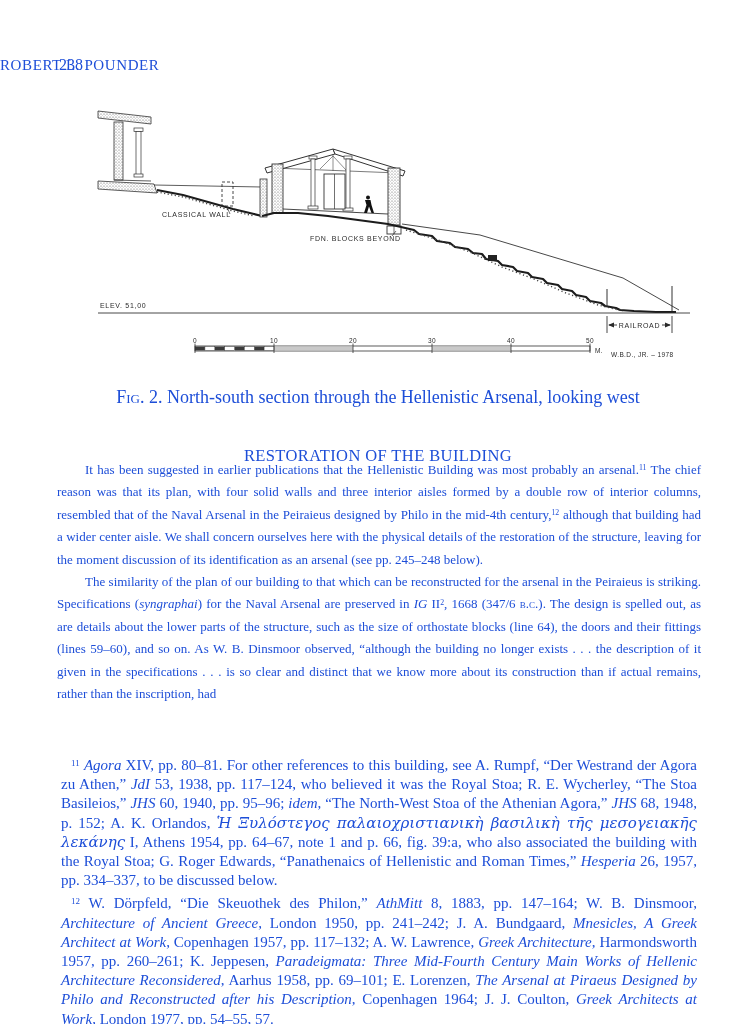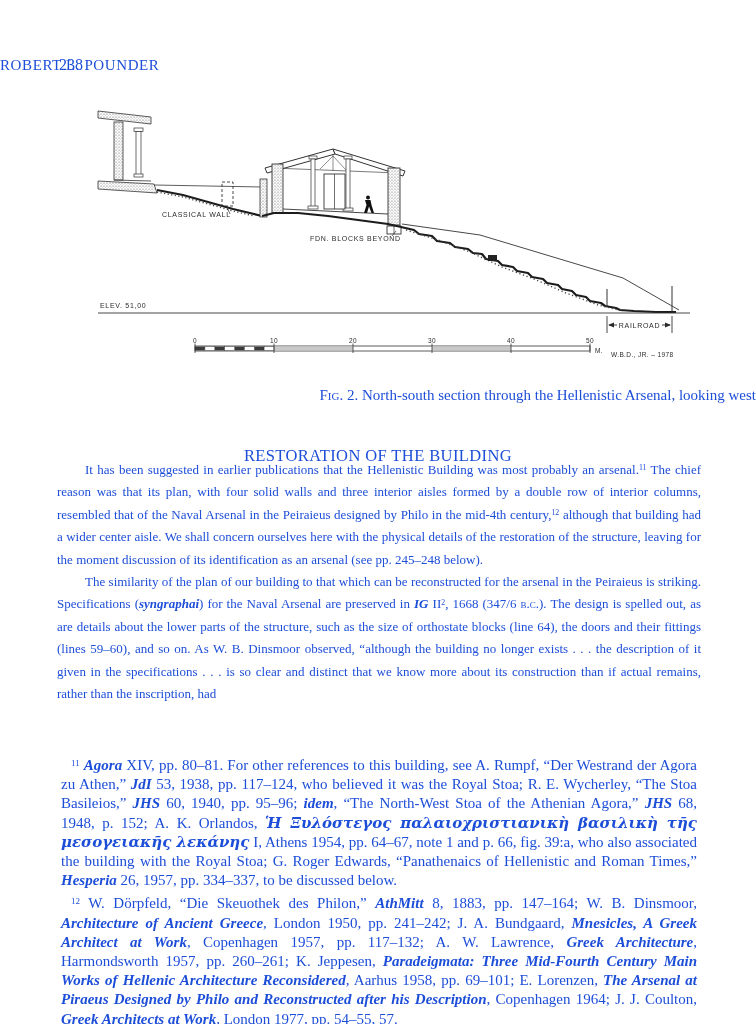--- a/index.html
+++ b/index.html
@@ -9,35 +9,35 @@
   }
   
   #page-number{position:absolute;left:59px;top:56px;font-size:16px;}
   #running-head{position:absolute;left:0;right:0;top:57px;text-align:left;
     font-size:15px;letter-spacing:.6px;}
   
   #figure-wrap{position:absolute;left:58px;top:95px;width:645px;height:272px;}
   #figure-wrap svg{display:block;width:645px;height:272px;}
   .draft-label{font-family:"Liberation Sans",sans-serif;font-size:7px;fill:#2a2a2a;letter-spacing:.7px;}
   .draft-small{font-family:"Liberation Sans",sans-serif;font-size:6.5px;fill:#2a2a2a;letter-spacing:.4px;}
-  #figure-caption{position:absolute;left:0;right:0;top:387px;text-align:right;font-size:15px;}
+  #figure-caption{position:absolute;left:0;right:0;top:387px;text-align:center;font-size:18px;}
   #figure-caption .fig-prefix{font-variant:small-caps;}
   
   #section-heading{position:absolute;left:0;right:0;top:446px;text-align:center;
     font-size:16.5px;letter-spacing:.4px;}
   
   #body-text{position:absolute;left:57px;top:459px;width:644px;font-size:13px;
     line-height:22.4px;text-align:justify;}
   #body-text p{margin:0;text-indent:28px;}
   
   #footnotes{position:absolute;left:57px;top:752px;width:644px;font-size:15px;
     line-height:19.2px;text-align:justify;}
   #footnotes p{margin:4px;text-indent:10px;}
   
-  .i{font-style:italic;font-weight:bold;}
+  .i{font-style:italic;}
   .gr{font-family:"DejaVu Serif",serif;}
   .sc{font-variant:small-caps;text-transform:lowercase;}
   .sup{font-size:.6em;position:relative;top:-.5em;line-height:0;}
 </style>
 </head>
 <body>
 
 <div id="page">
 
   <div id="page-number">238</div>

